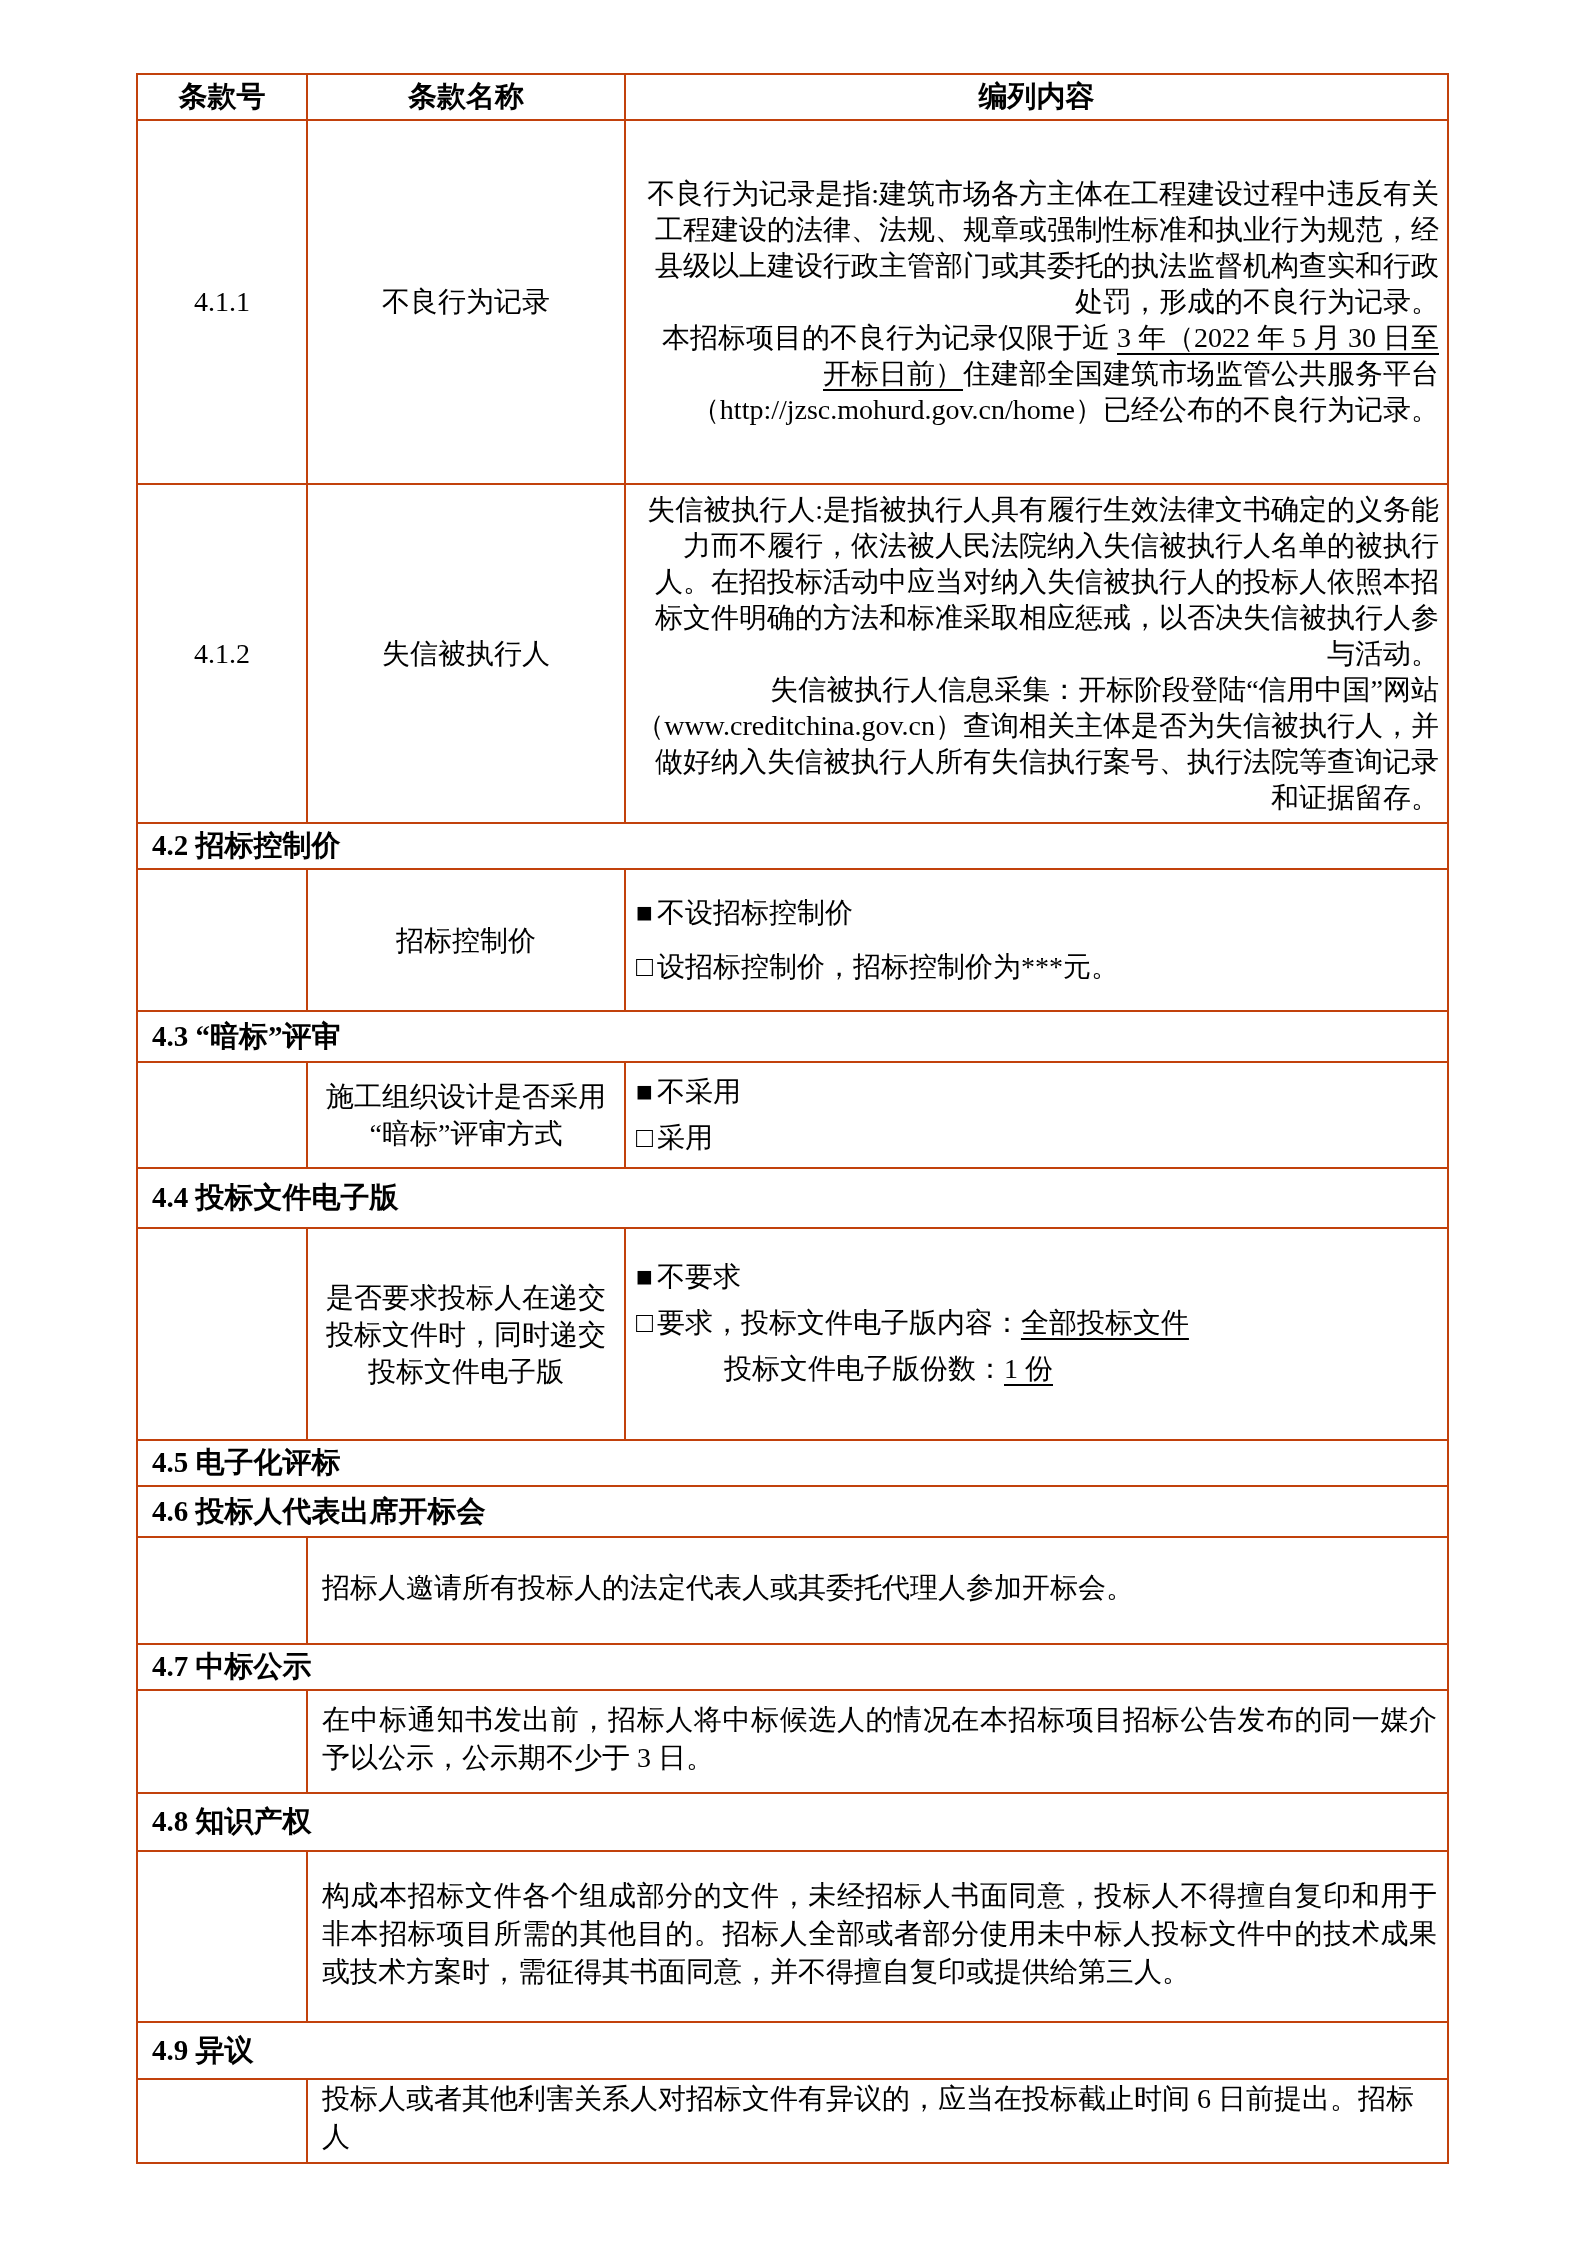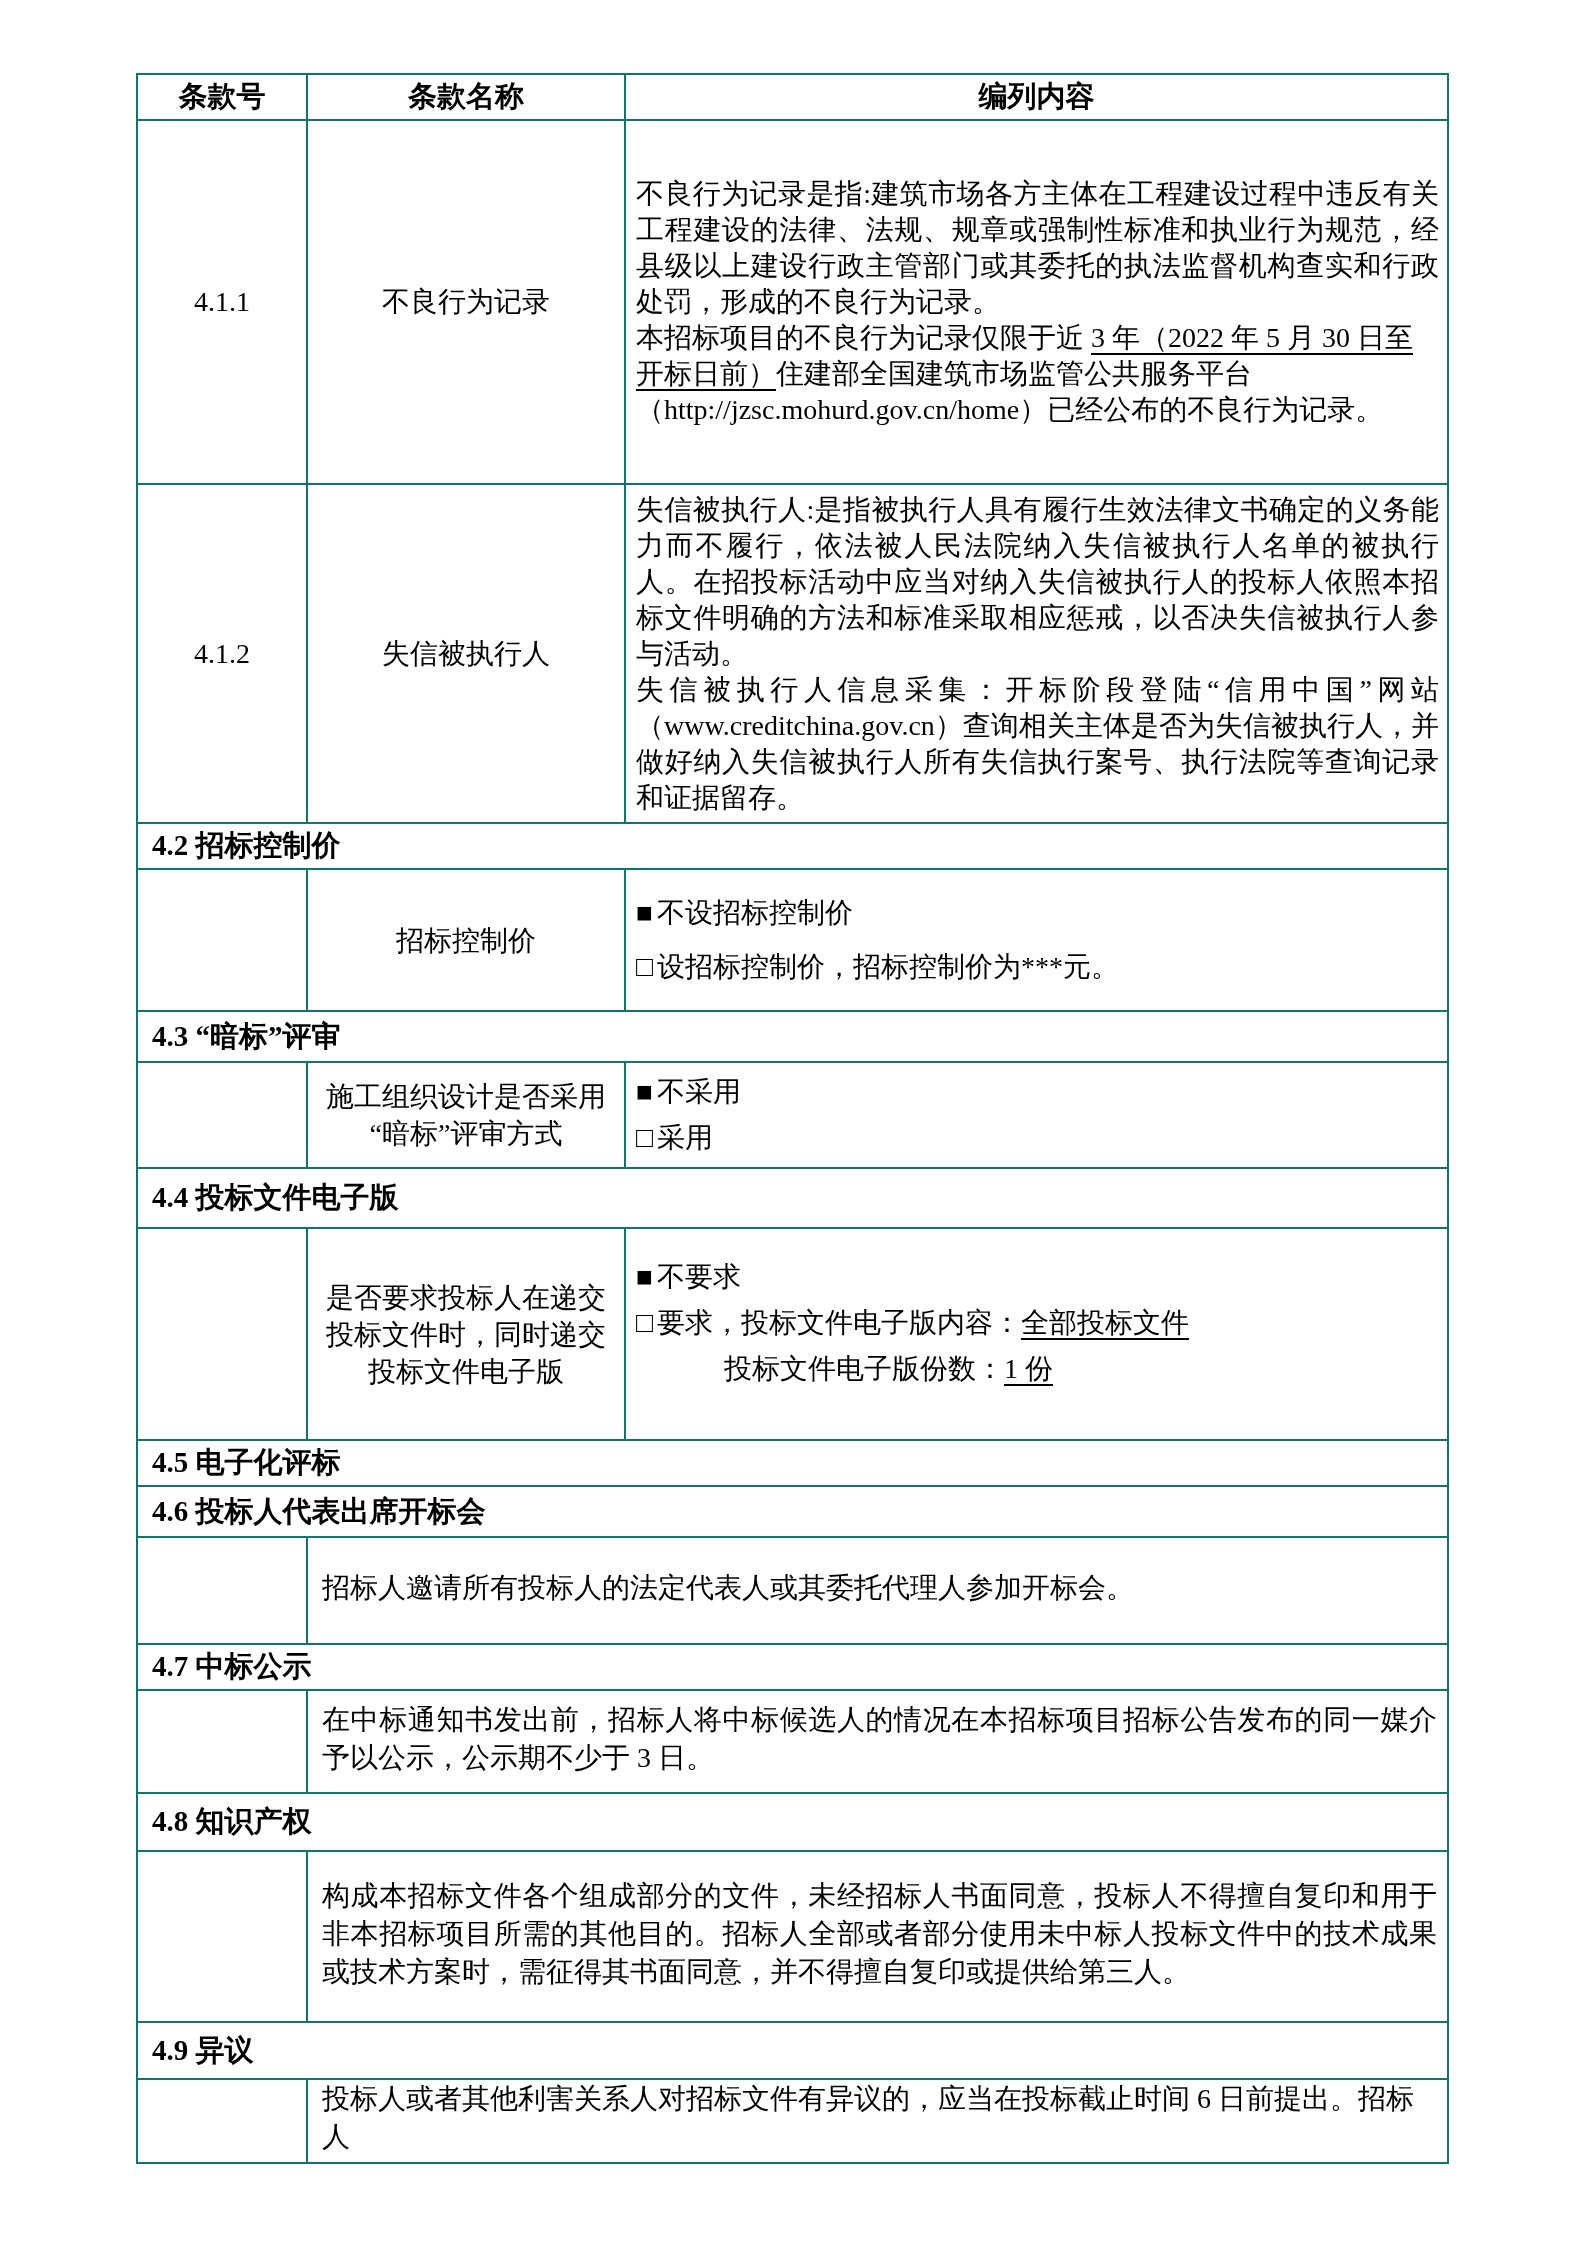--- a/index.html
+++ b/index.html
@@ -15,21 +15,21 @@
   table.doc-table{
     position:absolute;left:136px;top:73px;
     border-collapse:collapse;
     table-layout:fixed;
     width:1311px;
   }
   col.c1{width:170px;}
   col.c2{width:318px;}
   col.c3{width:823px;}
   td{
-    border:2px solid #0f766e;
+    border:2px solid #c2410c;
     vertical-align:middle;
     padding:0;
   }
   .center{text-align:center;}
   tr.h-row td{height:44px;font-weight:bold;font-size:29px;text-align:center;}
   tr.r411 td{height:350px;border-radius:32px;}
   tr.r412 td{height:325px;}
   tr.sec td{height:44px;font-weight:bold;font-size:29px;padding-left:14px;border-radius:16px;}
   tr.sec-43 td{height:49px;}
   tr.sec-44 td{height:58px;}
@@ -38,21 +38,21 @@
   tr.sec-49 td{height:55px;}
   tr.r42 td{height:128px;}
   tr.r43 td{height:85px;}
   tr.r44 td{height:179px;}
   tr.r45 td{height:94px;}
   tr.r46 td{height:99px;}
   tr.r47 td{height:95px;}
   tr.r48 td{height:163px;}
   tr.r49 td{height:66px;}
   td.content{padding:6px 8px 6px 10px;line-height:36px;text-align:left;}
-  td.content .para{margin:0;}
+  td.content .para{margin:0;text-align:right;}
   .just{text-align:justify;}
   td.name-cell{text-align:center;line-height:37px;}
   td.opts{line-height:46px;}
   tr.r42 td.opts{line-height:54px;}
   .opt-line{white-space:nowrap;}
   .opt-line .box{margin-right:4px;}
   .indent{padding-left:88px;}
   .u{text-decoration:underline;text-underline-offset:6px;}
   td.merged{padding:0 10px 6px 14px;line-height:38px;}
 </style>

